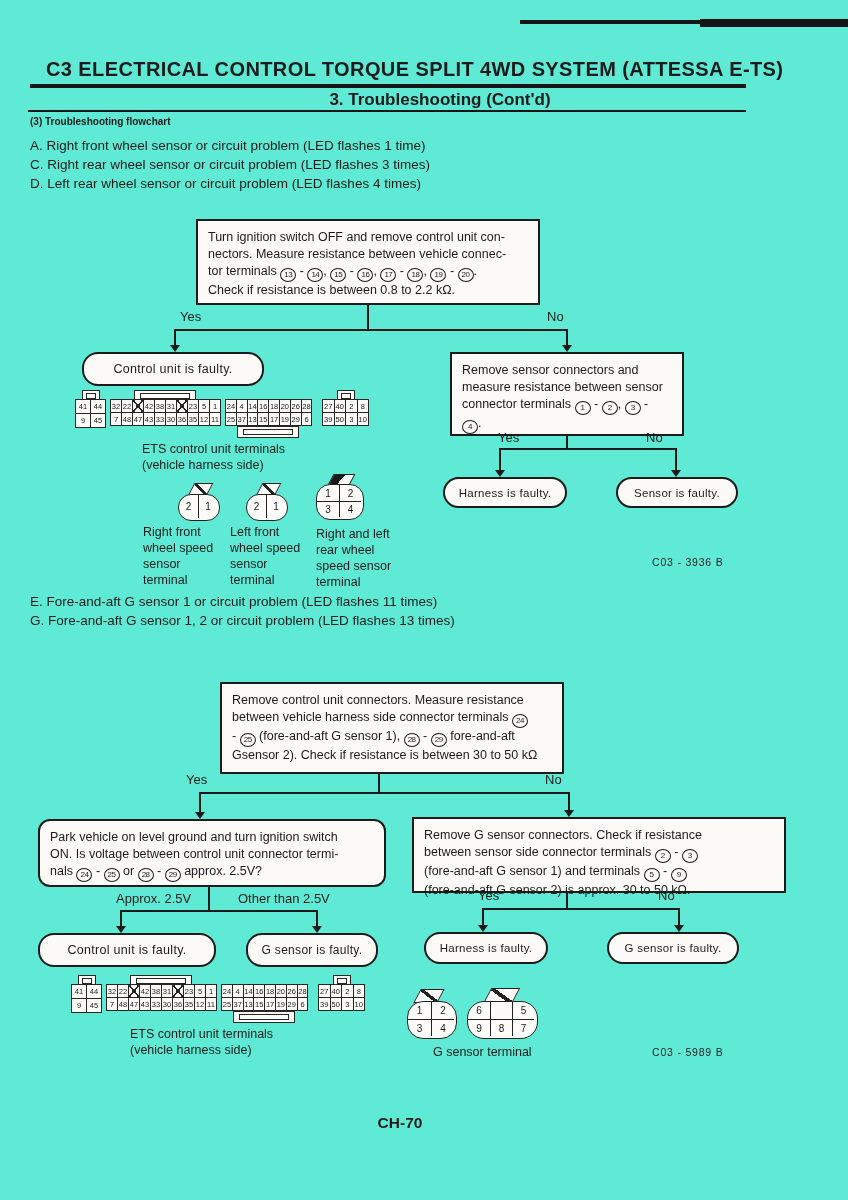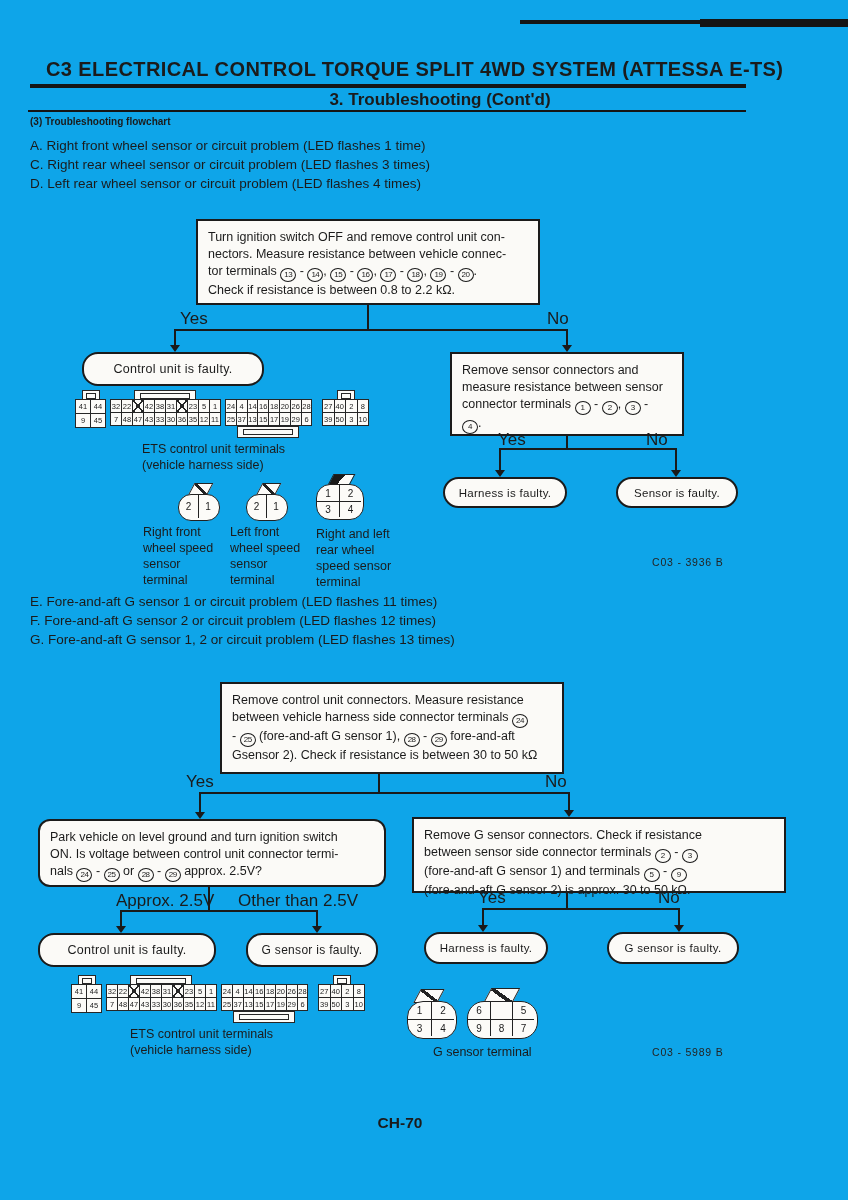--- a/index.html
+++ b/index.html
@@ -1,34 +1,34 @@
 <!DOCTYPE html>
 <html><head>
 <meta charset="utf-8">
 <style>
   html,body { margin:0; padding:0; background:#e8e8e6; }
   .page {
     position:relative; width:848px; height:1200px; margin:0 auto;
-    background:#0ea5e9; overflow:hidden;
+    background:#5eead4; overflow:hidden;
     font-family:"Liberation Sans", sans-serif; color:#1b1b1b;
   }
   .abs { position:absolute; }
   .pre { white-space:pre-line; }
   .bold { font-weight:bold; }
   .bar { position:absolute; background:#151515; }
   .dbox {
     position:absolute; border:2px solid #1b1b1b; background:#fbfaf7;
     padding:8px 10px; font-size:12.5px; line-height:1.34; white-space:pre-line;
   }
   .oval {
     position:absolute; border:2px solid #1b1b1b; border-radius:16px; background:#fbfaf7;
     display:flex; align-items:center; justify-content:center; font-size:12.5px;
     letter-spacing:0.3px;
   }
-  .lbl { position:absolute; font-size:17px; }
+  .lbl { position:absolute; font-size:13px; }
   .vl,.hl { position:absolute; background:#1a1a1a; }
   .arr {
     position:absolute; width:0; height:0;
     border-left:5px solid transparent; border-right:5px solid transparent;
     border-top:7px solid #1a1a1a;
   }
   .circ {
     display:inline-block; min-width:12px; height:12px; padding:0 1px;
     border:1px solid #1b1b1b; border-radius:50%;
     font-size:8px; line-height:12px; text-align:center;
@@ -242,21 +242,20 @@
 wheel speed
 sensor
 terminal</div>
   <div class="abs pre" style="left:316px; top:526px; font-size:12.5px; line-height:16px;">Right and left
 rear wheel
 speed sensor
 terminal</div>
 
   <div class="abs" style="left:30px; top:592px;">
       <div class="list-line">E.  Fore-and-aft G sensor 1 or circuit problem (LED flashes 11 times)</div>
-      <div class="list-line">F.  Fore-and-aft G sensor 2 or circuit problem (LED flashes 12 times)</div>
       <div class="list-line">G.  Fore-and-aft G sensor 1, 2 or circuit problem (LED flashes 13 times)</div>
     </div>
 
   <div class="dbox" style="left:220px; top:682px; width:344px; height:92px; box-sizing:border-box;">Remove control unit connectors. Measure resistance
 between vehicle harness side connector terminals <span class="circ">24</span>
 - <span class="circ">25</span> (fore-and-aft G sensor 1), <span class="circ">28</span> - <span class="circ">29</span> fore-and-aft
 Gsensor 2). Check if resistance is between 30 to 50 kΩ</div>
 
   <div class="vl" style="left:378px; top:774px; width:2px; height:18px;"></div>
   <div class="hl" style="left:199px; top:792px; width:371px; height:2px;"></div>

